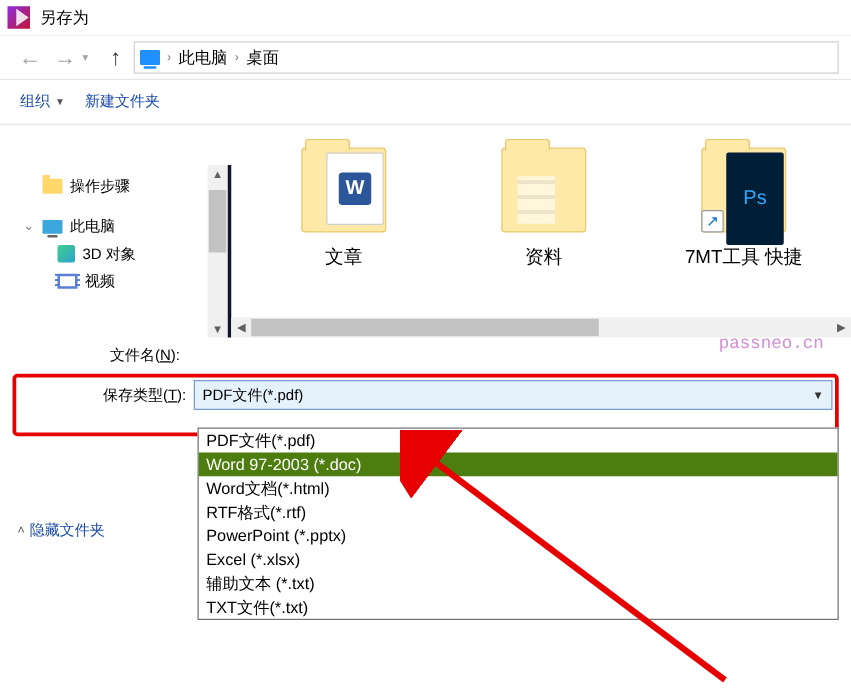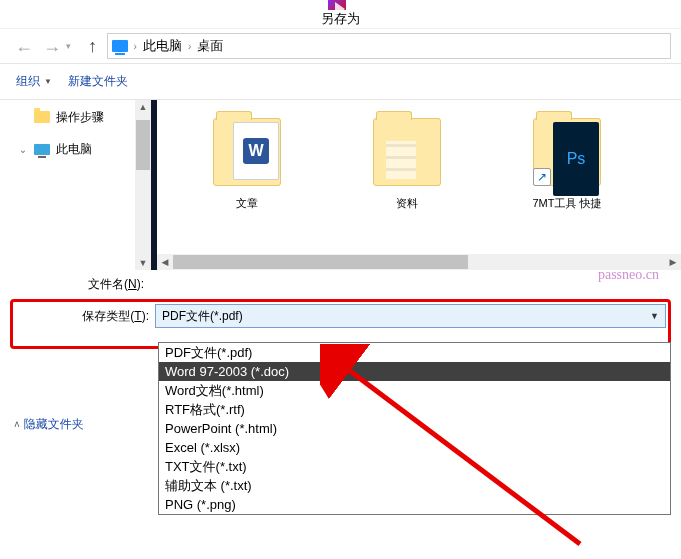--- a/index.html
+++ b/index.html
@@ -1,38 +1,38 @@
 <!DOCTYPE html>
 <html><head>
 <meta charset="utf-8">
 <style>
   * { box-sizing: border-box; margin: 0; padding: 0; font-family: "Microsoft YaHei", "Segoe UI", sans-serif; font-size: 12px; }
   body { background: #fff; width: 681px; height: 559px; overflow: hidden; position: relative; }
   
-  .titlebar { height: 28px; display: flex; align-items: center; padding: 0 6px; background: #fff; flex-direction: column; }
+  .titlebar { height: 28px; display: flex; align-items: center; padding: 0 6px; background: #fff; }
   .titlebar .app-icon { width: 18px; height: 18px; background: linear-gradient(135deg, #8e2de2, #c31432); margin-right: 8px; position: relative; }
   .titlebar .app-icon::after { content:""; position:absolute; right:1px; top:2px; width:0; height:0; border-left:10px solid #fff; border-top:7px solid transparent; border-bottom:7px solid transparent; opacity:0.85;}
   .titlebar .title { font-size: 13px; color: #000; }
   
   .navrow { height: 36px; display: flex; align-items: center; padding: 0 10px; border-top: 1px solid #f0f0f0; border-bottom: 1px solid #e5e5e5; }
   .navbtn { width: 28px; height: 28px; display: flex; align-items: center; justify-content: center; color: #a0a0a0; font-size: 18px; }
   .navbtn.enabled { color: #404040; }
   .navrow .dd { font-size: 9px; color: #a0a0a0; margin-right: 8px; }
   .addrbar { flex: 1; height: 26px; border: 1px solid #cfcfcf; background: #fff; display: flex; align-items: center; padding: 0 4px; gap: 6px; }
   .addrbar .pc-icon { width: 16px; height: 12px; background: #1e90ff; position: relative; border-radius: 1px; }
   .addrbar .pc-icon::after { content:""; position:absolute; left:3px; bottom:-3px; width:10px; height:2px; background:#1e90ff; }
   .addrbar .sep { color: #808080; font-size: 10px; }
   .addrbar .crumb { color: #000; font-size: 13px; }
   
   .toolbar { height: 36px; display: flex; align-items: center; padding: 0 12px; gap: 8px; border-bottom: 1px solid #e5e5e5; }
   .toolbar .btn { display: flex; align-items: center; gap: 4px; color: #1a4aa8; font-size: 13px; padding: 2px 4px; }
   .toolbar .dd2 { font-size: 8px; color: #555; }
   
   .body { display: flex; height: 170px; }
-  .tree { width: 157px; border-right: 6px solid #0f172a; padding: 6px 0 6px 18px; position: relative; }
+  .tree { width: 185px; border-right: 3px solid #0f172a; padding: 6px 0 6px 18px; position: relative; margin-top: 32px; }
   .tree .vscroll { position: absolute; right: 0; top: 0; bottom: 0; width: 16px; background: #f0f0f0; display: flex; flex-direction: column; align-items: center; justify-content: space-between; }
   .tree .vscroll .arr { font-size: 9px; color: #606060; padding: 2px 0; }
   .tree .vscroll .thumb { width: 14px; height: 50px; background: #c2c2c2; position: absolute; top: 20px; left: 1px; }
   .tree-node { display: flex; align-items: center; gap: 6px; height: 22px; font-size: 13px; color: #000; }
   .tree-node .exp { width: 10px; color: #777; font-size: 10px; text-align: center; }
   .ico-folder { width: 16px; height: 12px; background: #ffd76a; border-radius: 1px; position: relative; }
   .ico-folder::before { content:""; position:absolute; top:-3px; left:0; width:6px; height:3px; background:#ffd76a; border-radius:1px 1px 0 0;}
   .ico-pc { width: 16px; height: 11px; background: #3ba7dd; border-radius: 1px; position: relative; }
   .ico-pc::after { content:""; position:absolute; left:4px; bottom:-3px; width:8px; height:2px; background:#666; }
   .ico-3d { width: 14px; height: 14px; background: linear-gradient(135deg,#3fcf8e,#2ea3c9); border-radius: 2px; }
@@ -46,46 +46,46 @@
   .files .row { display: flex; gap: 60px; padding-left: 40px; }
   .fileitem { width: 100px; display: flex; flex-direction: column; align-items: center; gap: 4px; }
   .fileitem .thumb { width: 80px; height: 80px; position: relative; }
   .folder-thumb { position: absolute; inset: 6px; background: #ffe9a8; border-radius: 3px; border: 1px solid #e7c76b; }
   .folder-thumb::before { content:""; position:absolute; top:-8px; left:2px; width:34px; height:8px; background:#ffe9a8; border-radius:3px 3px 0 0; border:1px solid #e7c76b; border-bottom:none; }
   .doc-ovl { position:absolute; right:8px; top:10px; width:46px; height:58px; background:#fff; border:1px solid #d0d0d0; border-radius:2px; display:flex; align-items:center; justify-content:center; }
   .word-badge { width:26px; height:26px; background:#2b579a; color:#fff; font-weight:bold; font-size:16px; display:flex; align-items:center; justify-content:center; border-radius:3px; }
   .ps-ovl { position:absolute; right:8px; top:10px; width:46px; height:74px; background:#001e36; border-radius:2px; display:flex; align-items:center; justify-content:center; color:#31a8ff; font-weight:normal; font-size:16px; }
   .empty-lines::after { content:""; position:absolute; left:12px; right:24px; top:22px; height:38px; background: repeating-linear-gradient(#fff 0 3px, #e0e0e0 3px 6px, #fff 6px 12px); opacity:0.6; }
   .shortcut-arrow { position:absolute; left:6px; bottom:6px; width:18px; height:18px; background:#fff; border:1px solid #999; border-radius:2px; display:flex; align-items:center; justify-content:center; font-size:12px; color:#0066cc;}
-  .fileitem .label { font-size: 11px; color: #000; text-align: center; white-space: nowrap; overflow: hidden; text-overflow: ellipsis; max-width: 110px;}
+  .fileitem .label { font-size: 15px; color: #000; text-align: center; white-space: nowrap; overflow: hidden; text-overflow: ellipsis; max-width: 110px;}
   .files .hscroll { position:absolute; left:0; right:0; bottom:0; height:16px; background:#f0f0f0; display:flex; align-items:center; }
   .files .hscroll .arr { width:16px; text-align:center; font-size:9px; color:#606060; }
   .files .hscroll .track { flex:1; position:relative; height:100%; }
   .files .hscroll .thumb { position:absolute; left:0; width:60%; top:1px; bottom:1px; background:#c2c2c2; }
   
   .bottom { position: relative; padding: 6px 10px 16px 10px; }
   .formrow { display: flex; align-items: center; margin-bottom: 6px; }
   .formrow .lbl { width: 140px; text-align: right; padding-right: 6px; font-size: 13px; color: #000; }
   .formrow .lbl u { text-decoration: underline; }
   .formrow .field { flex: 1; height: 24px; border: 1px solid #7a7a7a; background: #fff; padding: 0 6px; display: flex; align-items: center; font-size: 13px; }
   .type-highlight { border: 3px solid #e60000; border-radius: 4px; padding: 2px; margin-top: 2px; }
   .type-highlight .formrow { margin-bottom: 16px; }
   .combo { flex: 1; height: 24px; border: 1px solid #7a9fd4; background: #e5f1fb; display: flex; align-items: center; justify-content: space-between; padding: 0 6px; font-size: 13px; }
   .combo .dd3 { font-size: 9px; color: #333; }
   
   .dropdown { position: absolute; left: 158px; right: 10px; top: 72px; background: #fff; border: 1px solid #767676; z-index: 5; }
   .dropdown .opt { height: 19px; padding: 0 6px; font-size: 13px; display: flex; align-items: center; color: #000; }
-  .dropdown .opt.sel { background: #404040; color: #fff; }
+  .dropdown .opt.sel { background: #4d7c0f; color: #fff; }
   
   .hidefolder { position: absolute; left: 14px; top: 146px; display: flex; align-items: center; gap: 4px; font-size: 13px; color: #1a4aa8; }
   .hidefolder .chev { font-size: 10px; color: #555; }
   
   .arrow-svg { position: absolute; left: 320px; top: 74px; width: 280px; height: 220px; z-index: 6; pointer-events: none; }
   
-  .watermark { position: absolute; right: 22px; top: 267px; font-size: 14px; color: #d08fd4; font-family: Liberation Serif, serif; z-index: 4; }
+  .watermark { position: absolute; right: 22px; top: 267px; font-size: 14px; color: #d08fd4; font-family: Liberation Mono, monospace; z-index: 4; }
 </style>
 </head>
 <body>
 
 <div class="titlebar">
   <div class="app-icon"></div>
   <div class="title">另存为</div>
 </div>
 
 <div class="navrow">
@@ -118,20 +118,32 @@
       <span class="exp"></span>
       <span class="ico-folder"></span>
       <span>操作步骤</span>
     </div>
     <div class="group-gap"></div>
     <div class="tree-node">
       <span class="exp">⌄</span>
       <span class="ico-pc"></span>
       <span>此电脑</span>
     </div>
+    <div class="sub">
+      <div class="tree-node">
+        <span class="exp"></span>
+        <span class="ico-3d"></span>
+        <span>3D 对象</span>
+      </div>
+      <div class="tree-node">
+        <span class="exp"></span>
+        <span class="ico-video"></span>
+        <span>视频</span>
+      </div>
+    </div>
     <div class="vscroll">
       <span class="arr">▲</span>
       <div class="thumb"></div>
       <span class="arr">▼</span>
     </div>
   </div>
 
   <div class="files">
     <div class="row">
       <div class="fileitem">
@@ -187,25 +199,24 @@
         <span class="dd3">▼</span>
       </div>
     </div>
   </div>
 
   <div class="dropdown">
     <div class="opt">PDF文件(*.pdf)</div>
     <div class="opt sel">Word 97-2003 (*.doc)</div>
     <div class="opt">Word文档(*.html)</div>
     <div class="opt">RTF格式(*.rtf)</div>
-    <div class="opt">PowerPoint (*.html)</div>
+    <div class="opt">PowerPoint (*.pptx)</div>
     <div class="opt">Excel (*.xlsx)</div>
+    <div class="opt">辅助文本 (*.txt)</div>
     <div class="opt">TXT文件(*.txt)</div>
-    <div class="opt">辅助文本 (*.txt)</div>
-    <div class="opt">PNG (*.png)</div>
   </div>
 
   <div class="hidefolder">
     <span class="chev">˄</span>
     <span>隐藏文件夹</span>
   </div>
 
   <svg class="arrow-svg" viewBox="0 0 280 220">
     <defs>
       <marker id="ah" markerWidth="18" markerHeight="14" refX="3" refY="7" orient="auto">

